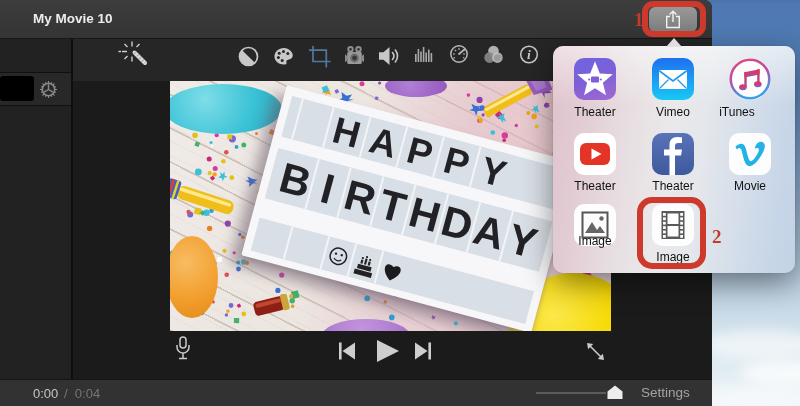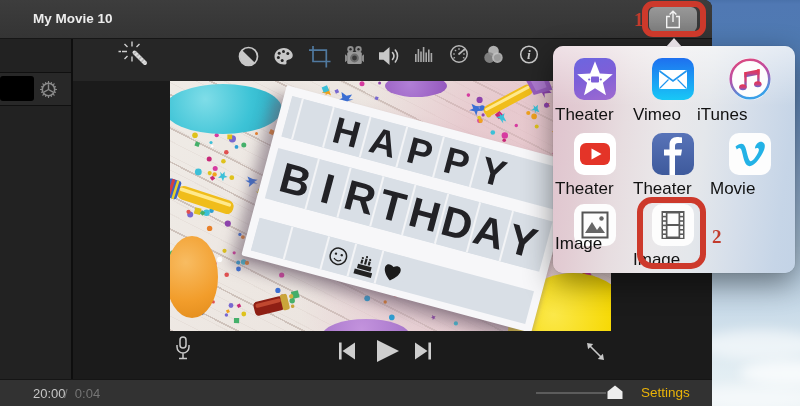--- a/index.html
+++ b/index.html
@@ -28,28 +28,28 @@
   box-shadow:-9px 11px 14px rgba(105,90,105,.55), 2px 3px 4px rgba(140,120,130,.3);padding:9px 8px;box-sizing:border-box;}
 .lrow{white-space:nowrap;overflow:hidden;background:#d9dfe6;}
 .tile{display:inline-block;background:#d9dfe6;color:#222226;text-align:center;font-weight:bold;vertical-align:top;border-left:2.5px solid #f3f4f6;}
 
 #pop{left:553px;top:46px;width:242px;height:227px;border-radius:10px;
  background:linear-gradient(97deg,#dfc2cd 0%,#e2ccd3 14%,#e7dde0 30%,#eae8ea 46%,#e4e7eb 60%,#d5deea 76%,#c6d5e7 92%,#c3d3e6 100%);
  box-shadow:0 10px 30px rgba(0,0,0,.45), 0 0 1px rgba(0,0,0,.3);}
 #popwhite{left:553px;top:46px;width:242px;height:60px;border-radius:10px 10px 0 0;background:linear-gradient(180deg,rgba(255,255,255,.5),rgba(255,255,255,0));}
 #arrow{left:666px;top:38px;width:0;height:0;border-left:8px solid transparent;border-right:8px solid transparent;border-bottom:9px solid #e3dde2;}
 .appicon{position:absolute;width:42px;height:42px;border-radius:10px;}
-.applabel{position:absolute;width:80px;text-align:left;font-size:17px;color:#111;}
+.applabel{position:absolute;width:80px;text-align:center;font-size:12px;color:#111;}
 
 .redbox{position:absolute;border:6px solid #cd392b;background:transparent;}
 .rednum{position:absolute;color:#c23b2c;font-family:"Liberation Serif",serif;font-weight:bold;}
 #bottombar{left:0;top:379px;width:712px;height:27px;background:#323232;border-top:1px solid #151515;}
 #tc1{left:33px;top:386px;font-size:13px;color:#c6c6c6;}
 #tc2{left:64px;top:386px;font-size:13px;color:#757575;}
-#settings{left:641px;top:385px;font-size:13.5px;color:#eab308;}
+#settings{left:641px;top:385px;font-size:13.5px;color:#a3a3a3;}
 #sltrack{left:536px;top:392px;width:70px;height:2px;background:#5c5c5c;}
 </style></head>
 <body>
 <div id="sky" class="abs"></div>
 <div class="cloud" style="left:700px;top:330px;width:120px;height:30px;"></div>
 <div class="cloud" style="left:740px;top:360px;width:100px;height:26px;background:rgba(255,255,255,.7);"></div>
 <div class="cloud" style="left:690px;top:385px;width:130px;height:24px;background:rgba(255,255,255,.5);"></div>
 <div id="win" class="abs"></div>
 <div id="toolstrip" class="abs"></div>
 <div id="titlebar" class="abs"></div>
@@ -495,21 +495,21 @@
 </svg>
 <svg class="abs" style="left:583px;top:339px" width="25" height="25" viewBox="0 0 25 25">
   <g stroke="#c9c9c9" stroke-width="1.6" fill="#c9c9c9">
     <path d="M6.5 6.5 L18.5 18.5" fill="none"></path>
     <path d="M4 4 L10.2 5.1 L5.1 10.2 Z" stroke="none"></path>
     <path d="M21 21 L14.8 19.9 L19.9 14.8 Z" stroke="none"></path>
   </g>
 </svg>
 
 <div id="bottombar" class="abs"></div>
-<div id="tc1" class="abs">20:00</div>
+<div id="tc1" class="abs">0:00</div>
 <div id="tc2" class="abs">/&nbsp; 0:04</div>
 <div id="settings" class="abs">Settings</div>
 <div id="sltrack" class="abs"></div>
 <svg class="abs" style="left:605px;top:384px" width="20" height="16" viewBox="0 0 20 16">
   <path d="M10 1.5 L17.5 7.5 V15 H2.5 V7.5 Z" fill="#ededed"></path>
 </svg>
 
 <div id="pop" class="abs"></div>
 <div id="popwhite" class="abs"></div>
 <div id="arrow" class="abs"></div>

